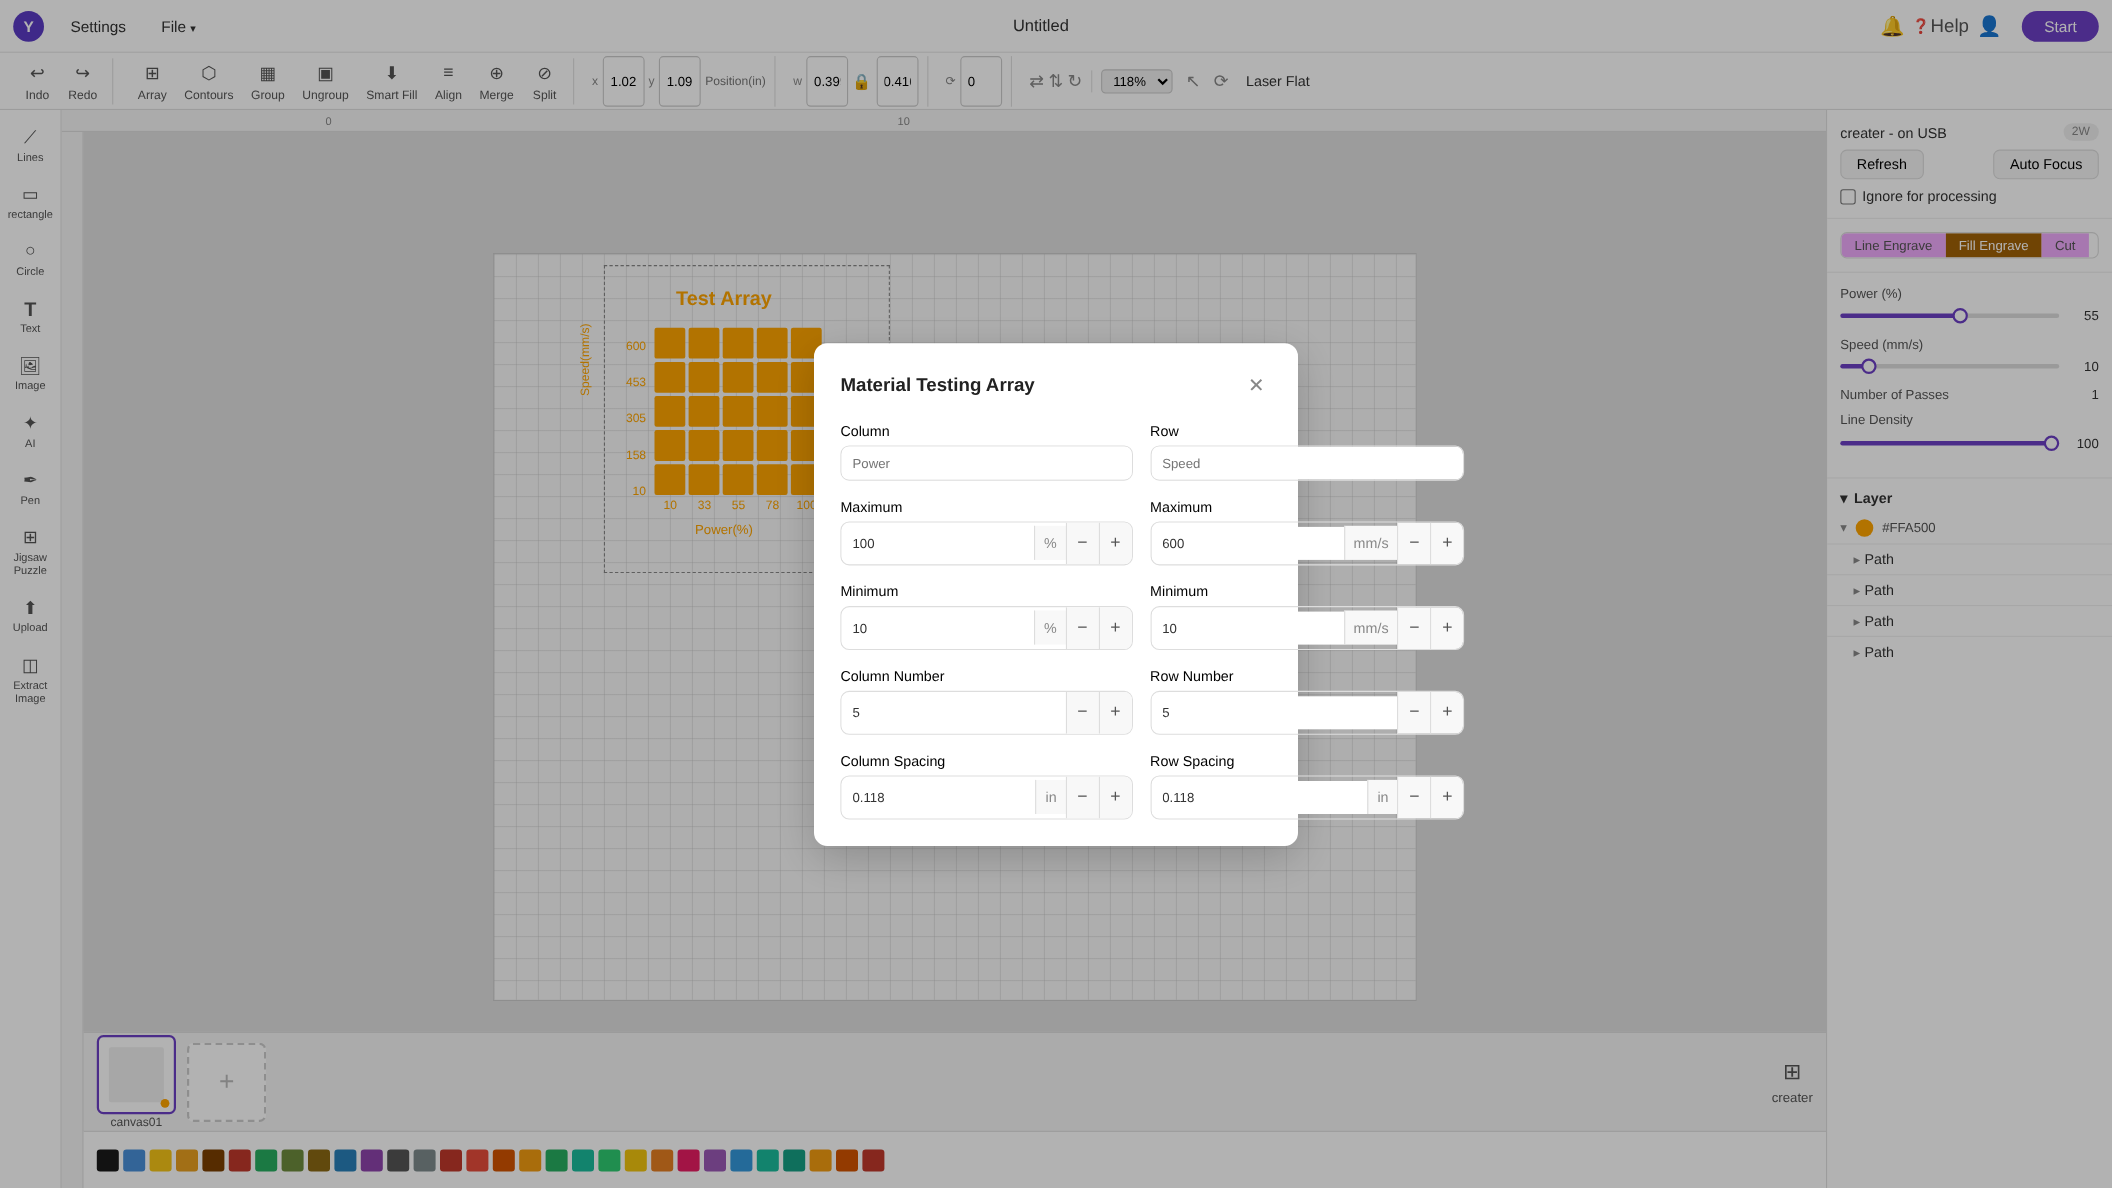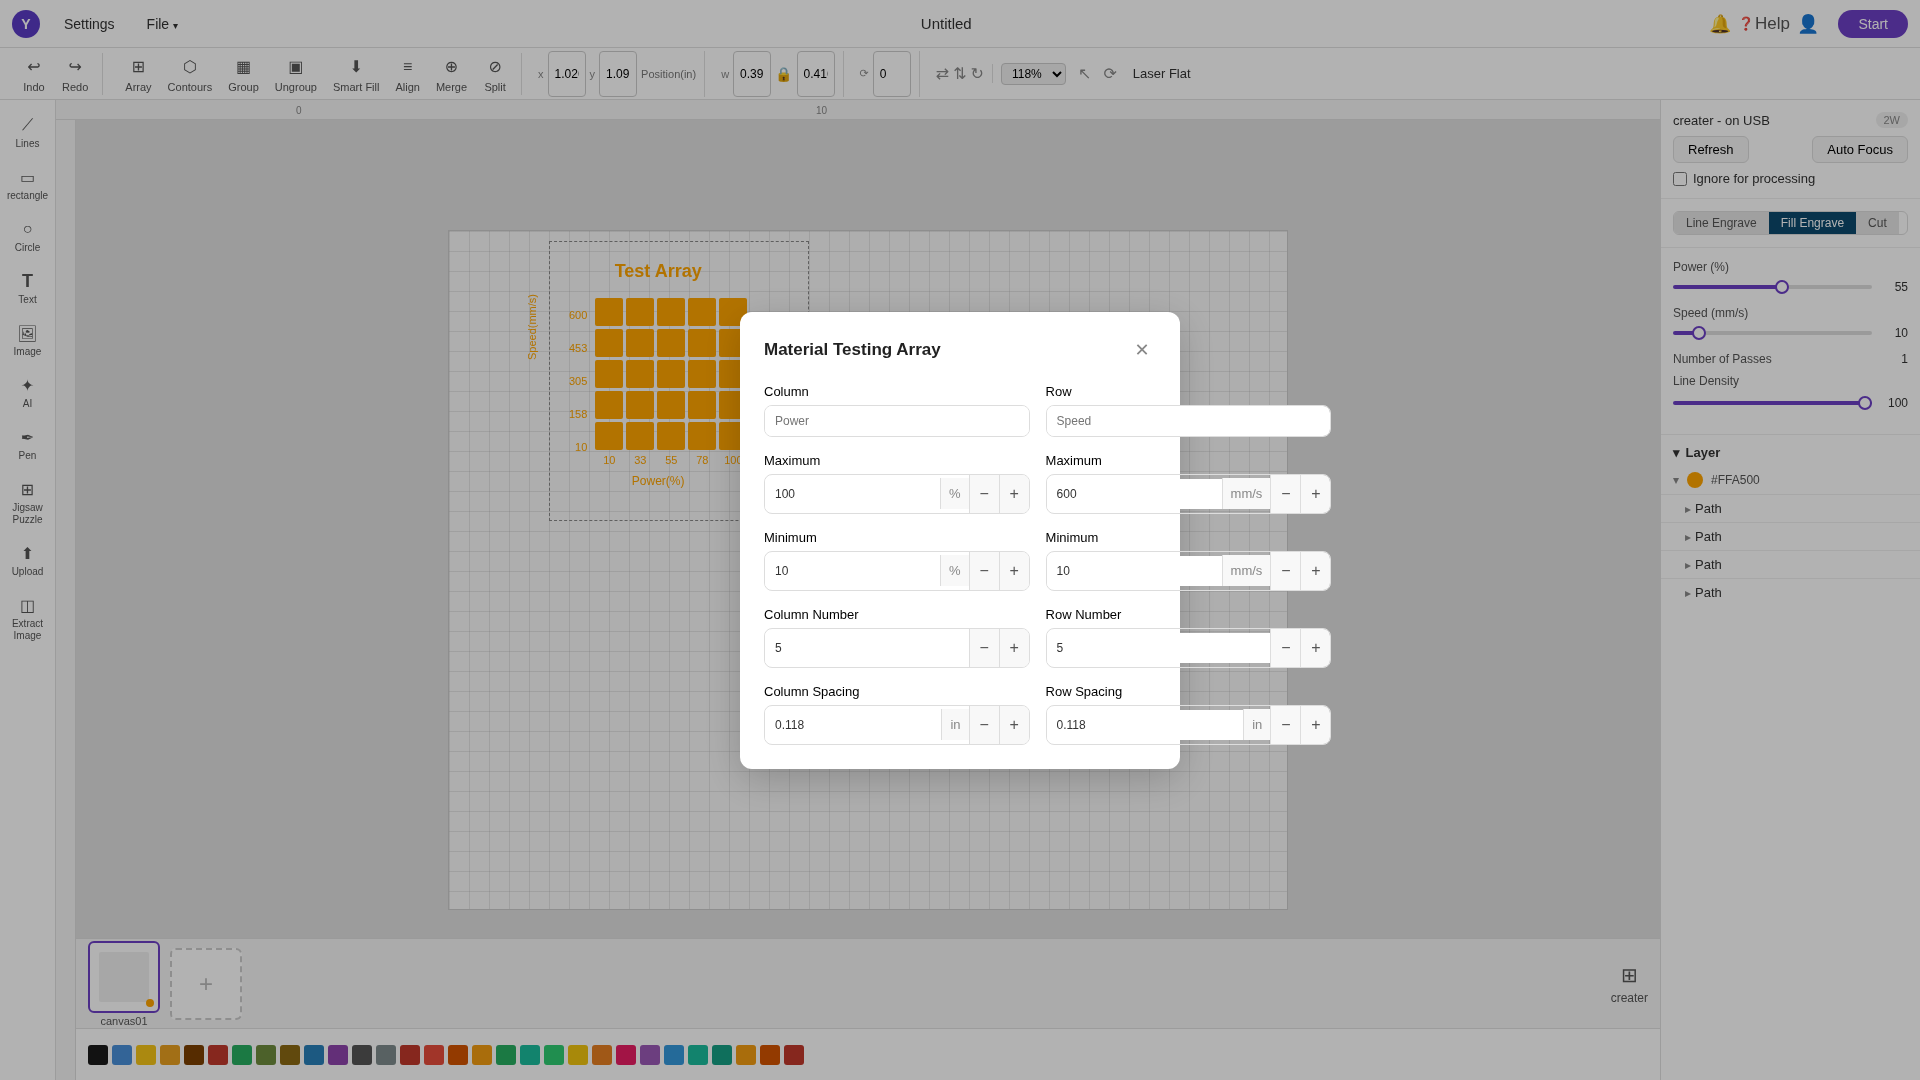--- a/index.html
+++ b/index.html
@@ -65,22 +65,22 @@
     .rs-value { font-size: 12px; color: #333; font-weight: 500; }
     .rs-device { font-size: 13px; color: #333; font-weight: 500; }
     .rs-badge { font-size: 11px; color: #888; background: #f0f0f0; padding: 2px 8px; border-radius: 10px; }
     .refresh-btn { background: #f5f5f5; border: 1px solid #ddd; border-radius: 6px; padding: 5px 14px; font-size: 13px; cursor: pointer; }
     .autofocus-btn { background: #f5f5f5; border: 1px solid #ddd; border-radius: 6px; padding: 5px 14px; font-size: 13px; cursor: pointer; }
     .ignore-checkbox { display: flex; align-items: center; gap: 6px; font-size: 13px; color: #333; }
     .ignore-checkbox input { width: 14px; height: 14px; }
 
     
     .engrave-tabs { display: flex; gap: 0; border: 1px solid #ddd; border-radius: 6px; overflow: hidden; }
-    .engrave-tab { padding: 4px 12px; font-size: 12px; cursor: pointer; background: #e5e5e5; color: #555; border: none; }
-    .engrave-tab.active { background: #0c4a6e; color: white; }
+    .engrave-tab { padding: 4px 12px; font-size: 12px; cursor: pointer; background: #f0abfc; color: #555; border: none; }
+    .engrave-tab.active { background: #a16207; color: white; }
 
     
     .slider-row { display: flex; align-items: center; gap: 8px; margin-bottom: 12px; }
     .rs-slider { flex: 1; -webkit-appearance: none; height: 4px; border-radius: 2px; background: linear-gradient(to right, #6c3fc5 var(--val, 55%), #ddd var(--val, 55%)); outline: none; }
     .rs-slider::-webkit-slider-thumb { -webkit-appearance: none; width: 14px; height: 14px; border-radius: 50%; background: white; border: 2px solid #6c3fc5; cursor: pointer; }
     .rs-slider-val { font-size: 12px; color: #333; min-width: 28px; text-align: right; }
 
     
     .layer-header { display: flex; align-items: center; gap: 6px; font-size: 13px; color: #333; font-weight: 600; padding: 10px 12px 6px; }
     .color-circle { width: 16px; height: 16px; border-radius: 50%; }

